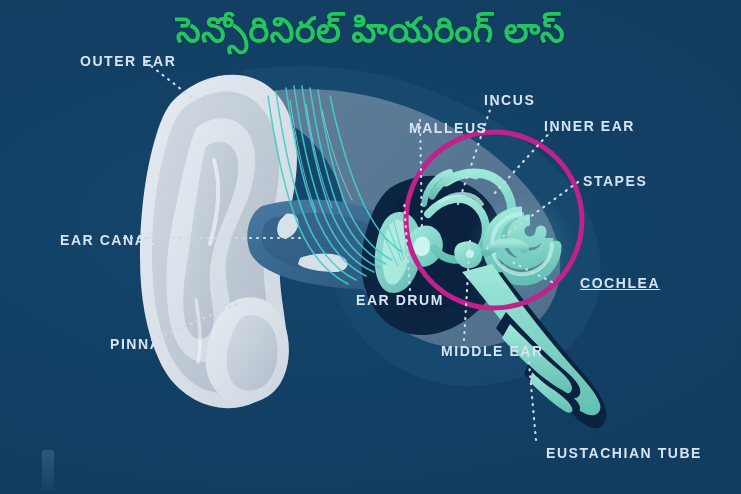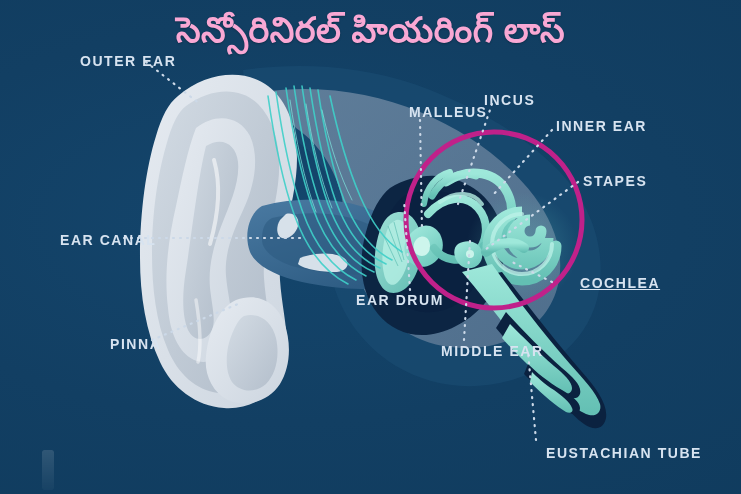--- a/index.html
+++ b/index.html
@@ -16,21 +16,21 @@
   #stage .bgwash{
     position:absolute;inset:0;
     background:
       radial-gradient(120% 90% at 38% 45%, #14466d 0%, #123f63 45%, #0f3a5c 100%);
   }
   
   .title{
     position:absolute;
     left:0;right:0;top:6px;
     text-align:center;
-    color:#f9a8d4;
+    color:#22c55e;
     font-size:35px;
     line-height:48px;
     font-weight:700;
     letter-spacing:.5px;
     text-shadow:0 1px 2px rgba(0,0,0,.25);
     white-space:nowrap;
     z-index:40;
     font-family:"Liberation Sans","DejaVu Sans",sans-serif;
   }
   
@@ -256,23 +256,23 @@
       <path d="M552,282 L512,262"></path>
       <path d="M536,440 L528,352"></path>
     </g>
   </svg>
 
   <div class="title">సెన్సోరినిరల్ హియరింగ్ లాస్</div>
 
   <div class="lbl" style="left:80px;top:53px;">OUTER EAR</div>
   <div class="lbl" style="left:60px;top:232px;">EAR CANAL</div>
   <div class="lbl" style="left:110px;top:336px;">PINNA</div>
-  <div class="lbl" style="left:409px;top:104px;">MALLEUS</div>
+  <div class="lbl" style="left:409px;top:120px;">MALLEUS</div>
   <div class="lbl" style="left:484px;top:92px;">INCUS</div>
-  <div class="lbl" style="left:556px;top:118px;">INNER EAR</div>
+  <div class="lbl" style="left:544px;top:118px;">INNER EAR</div>
   <div class="lbl" style="left:583px;top:173px;">STAPES</div>
   <div class="lbl" style="left:356px;top:292px;text-align:right;">EAR DRUM</div>
   <div class="lbl" style="left:409px;top:343px;margin-left:32px;">MIDDLE EAR</div>
   <div class="lbl" style="left:580px;top:275px;text-decoration:underline;">COCHLEA</div>
   <div class="lbl" style="left:546px;top:445px;">EUSTACHIAN TUBE</div>
 
   <div class="watermark"></div>
 </div>
 
 </body></html>

